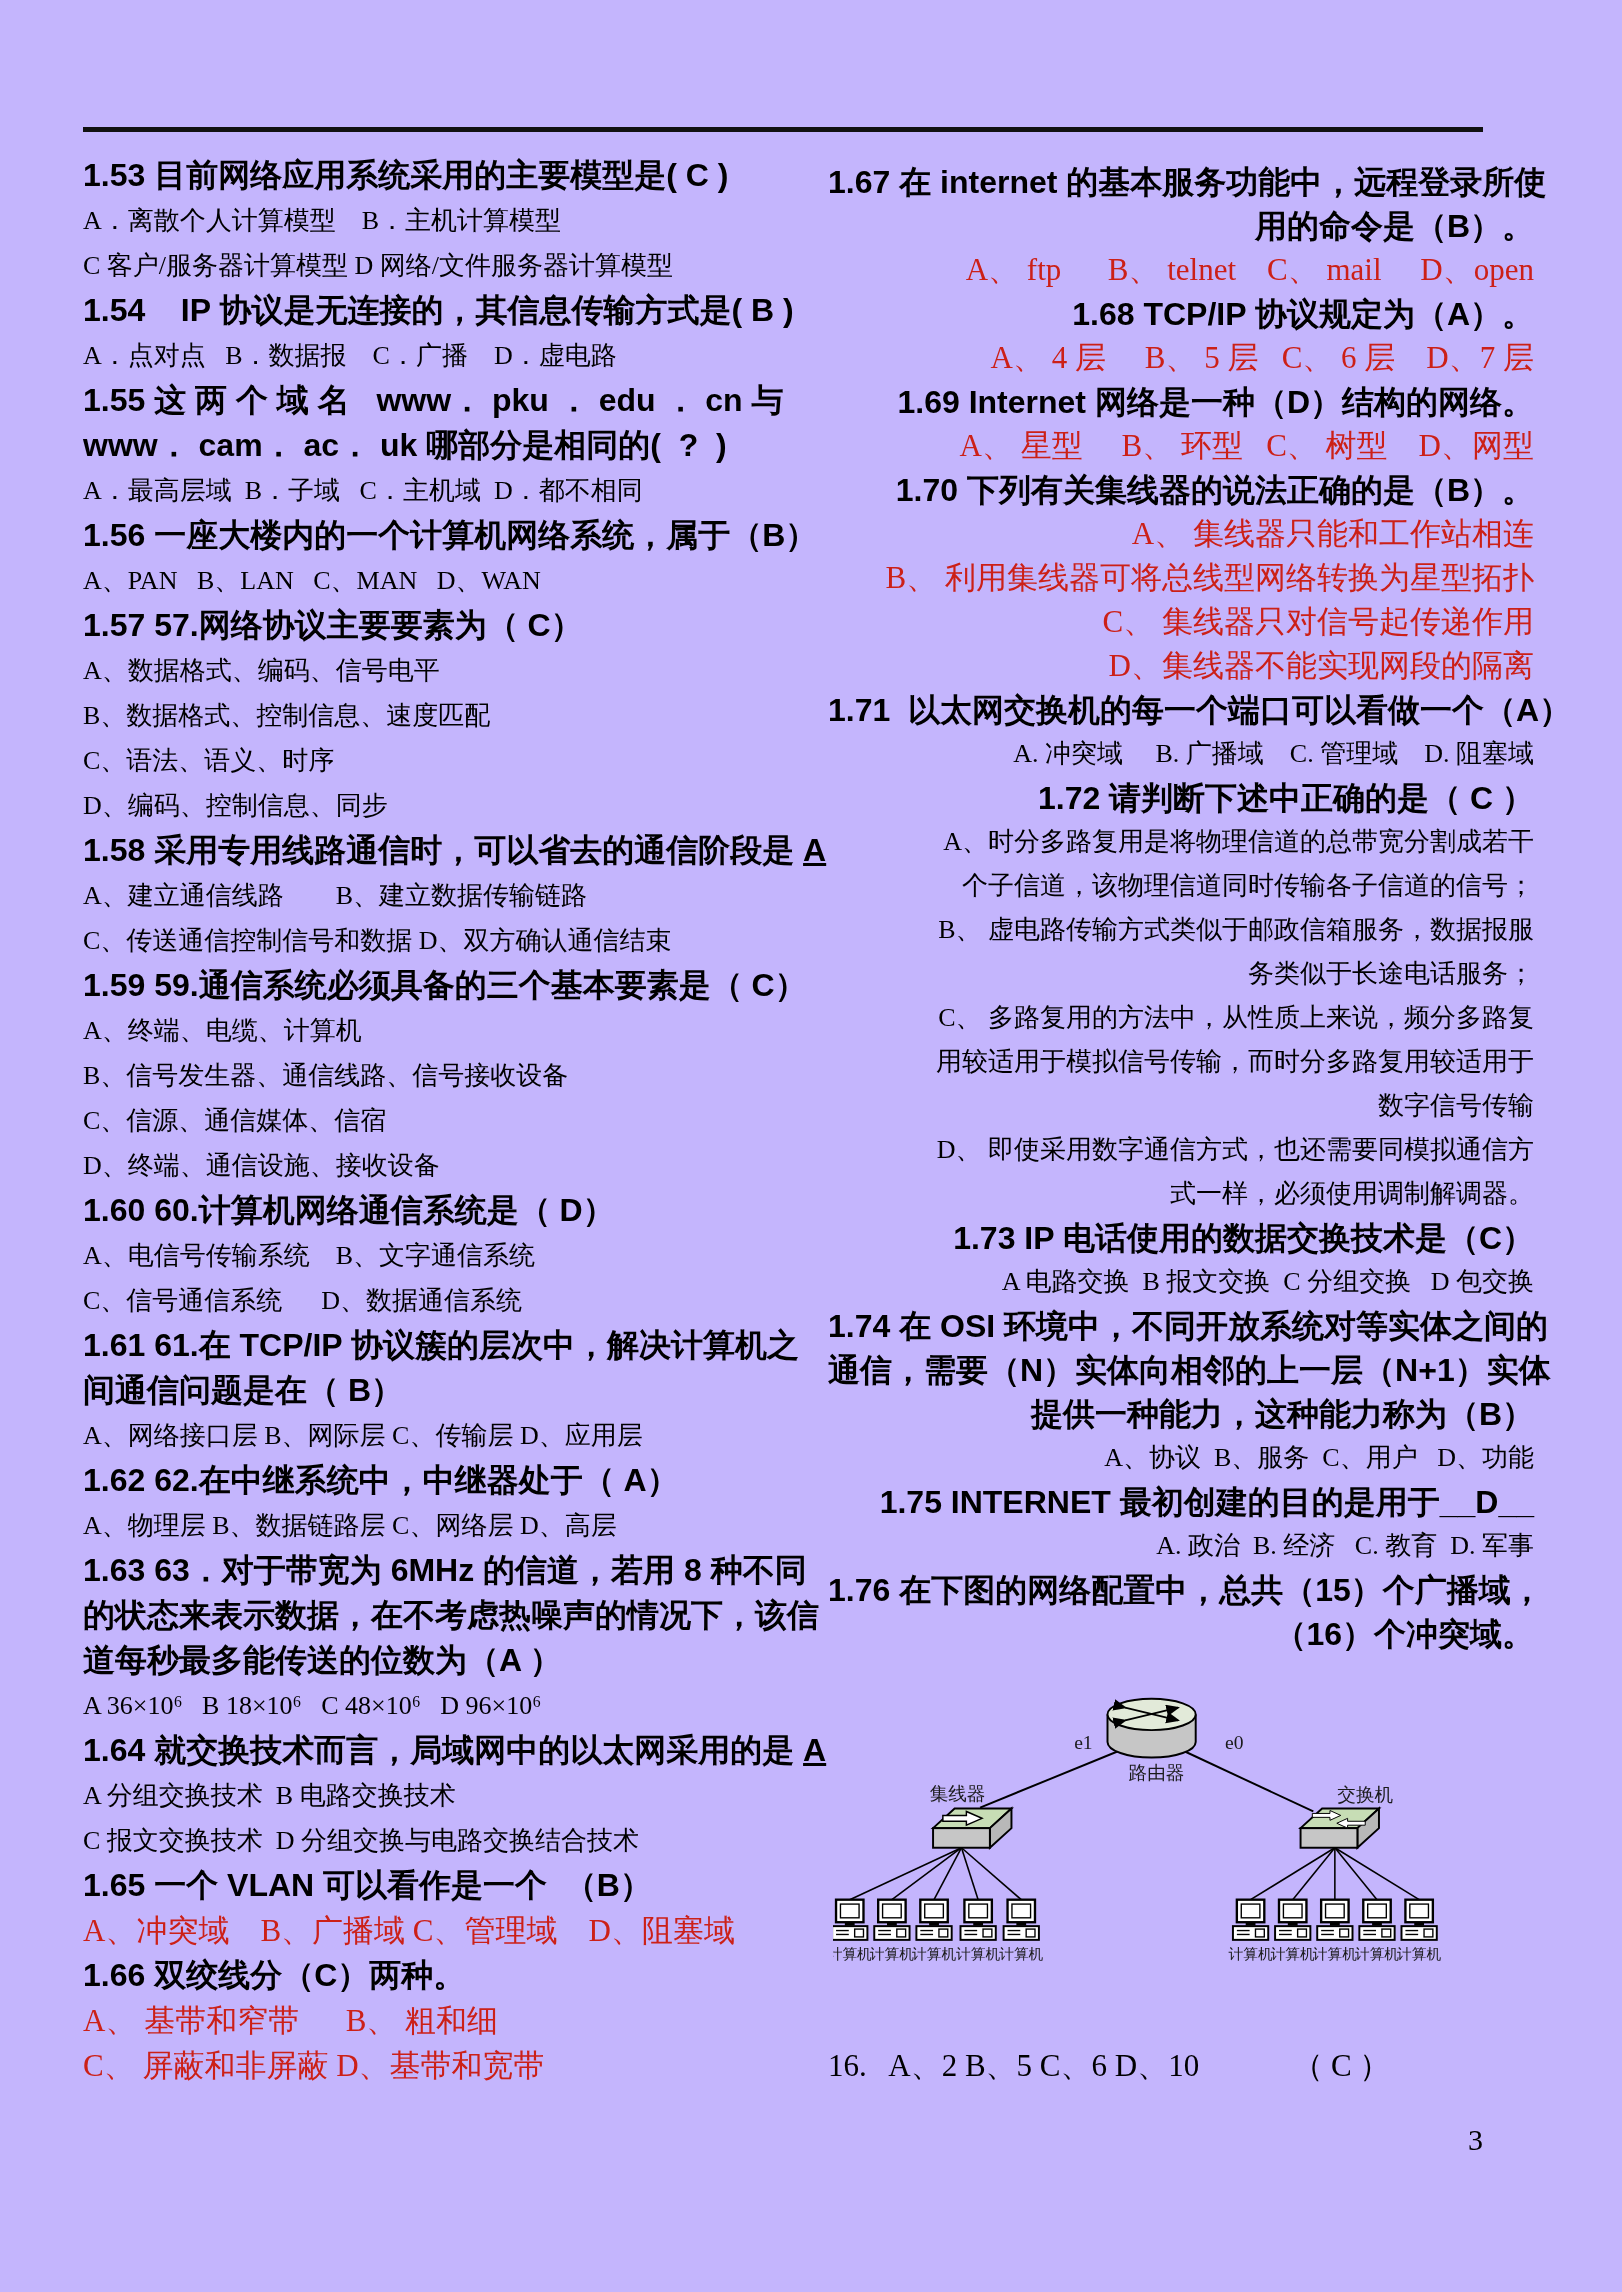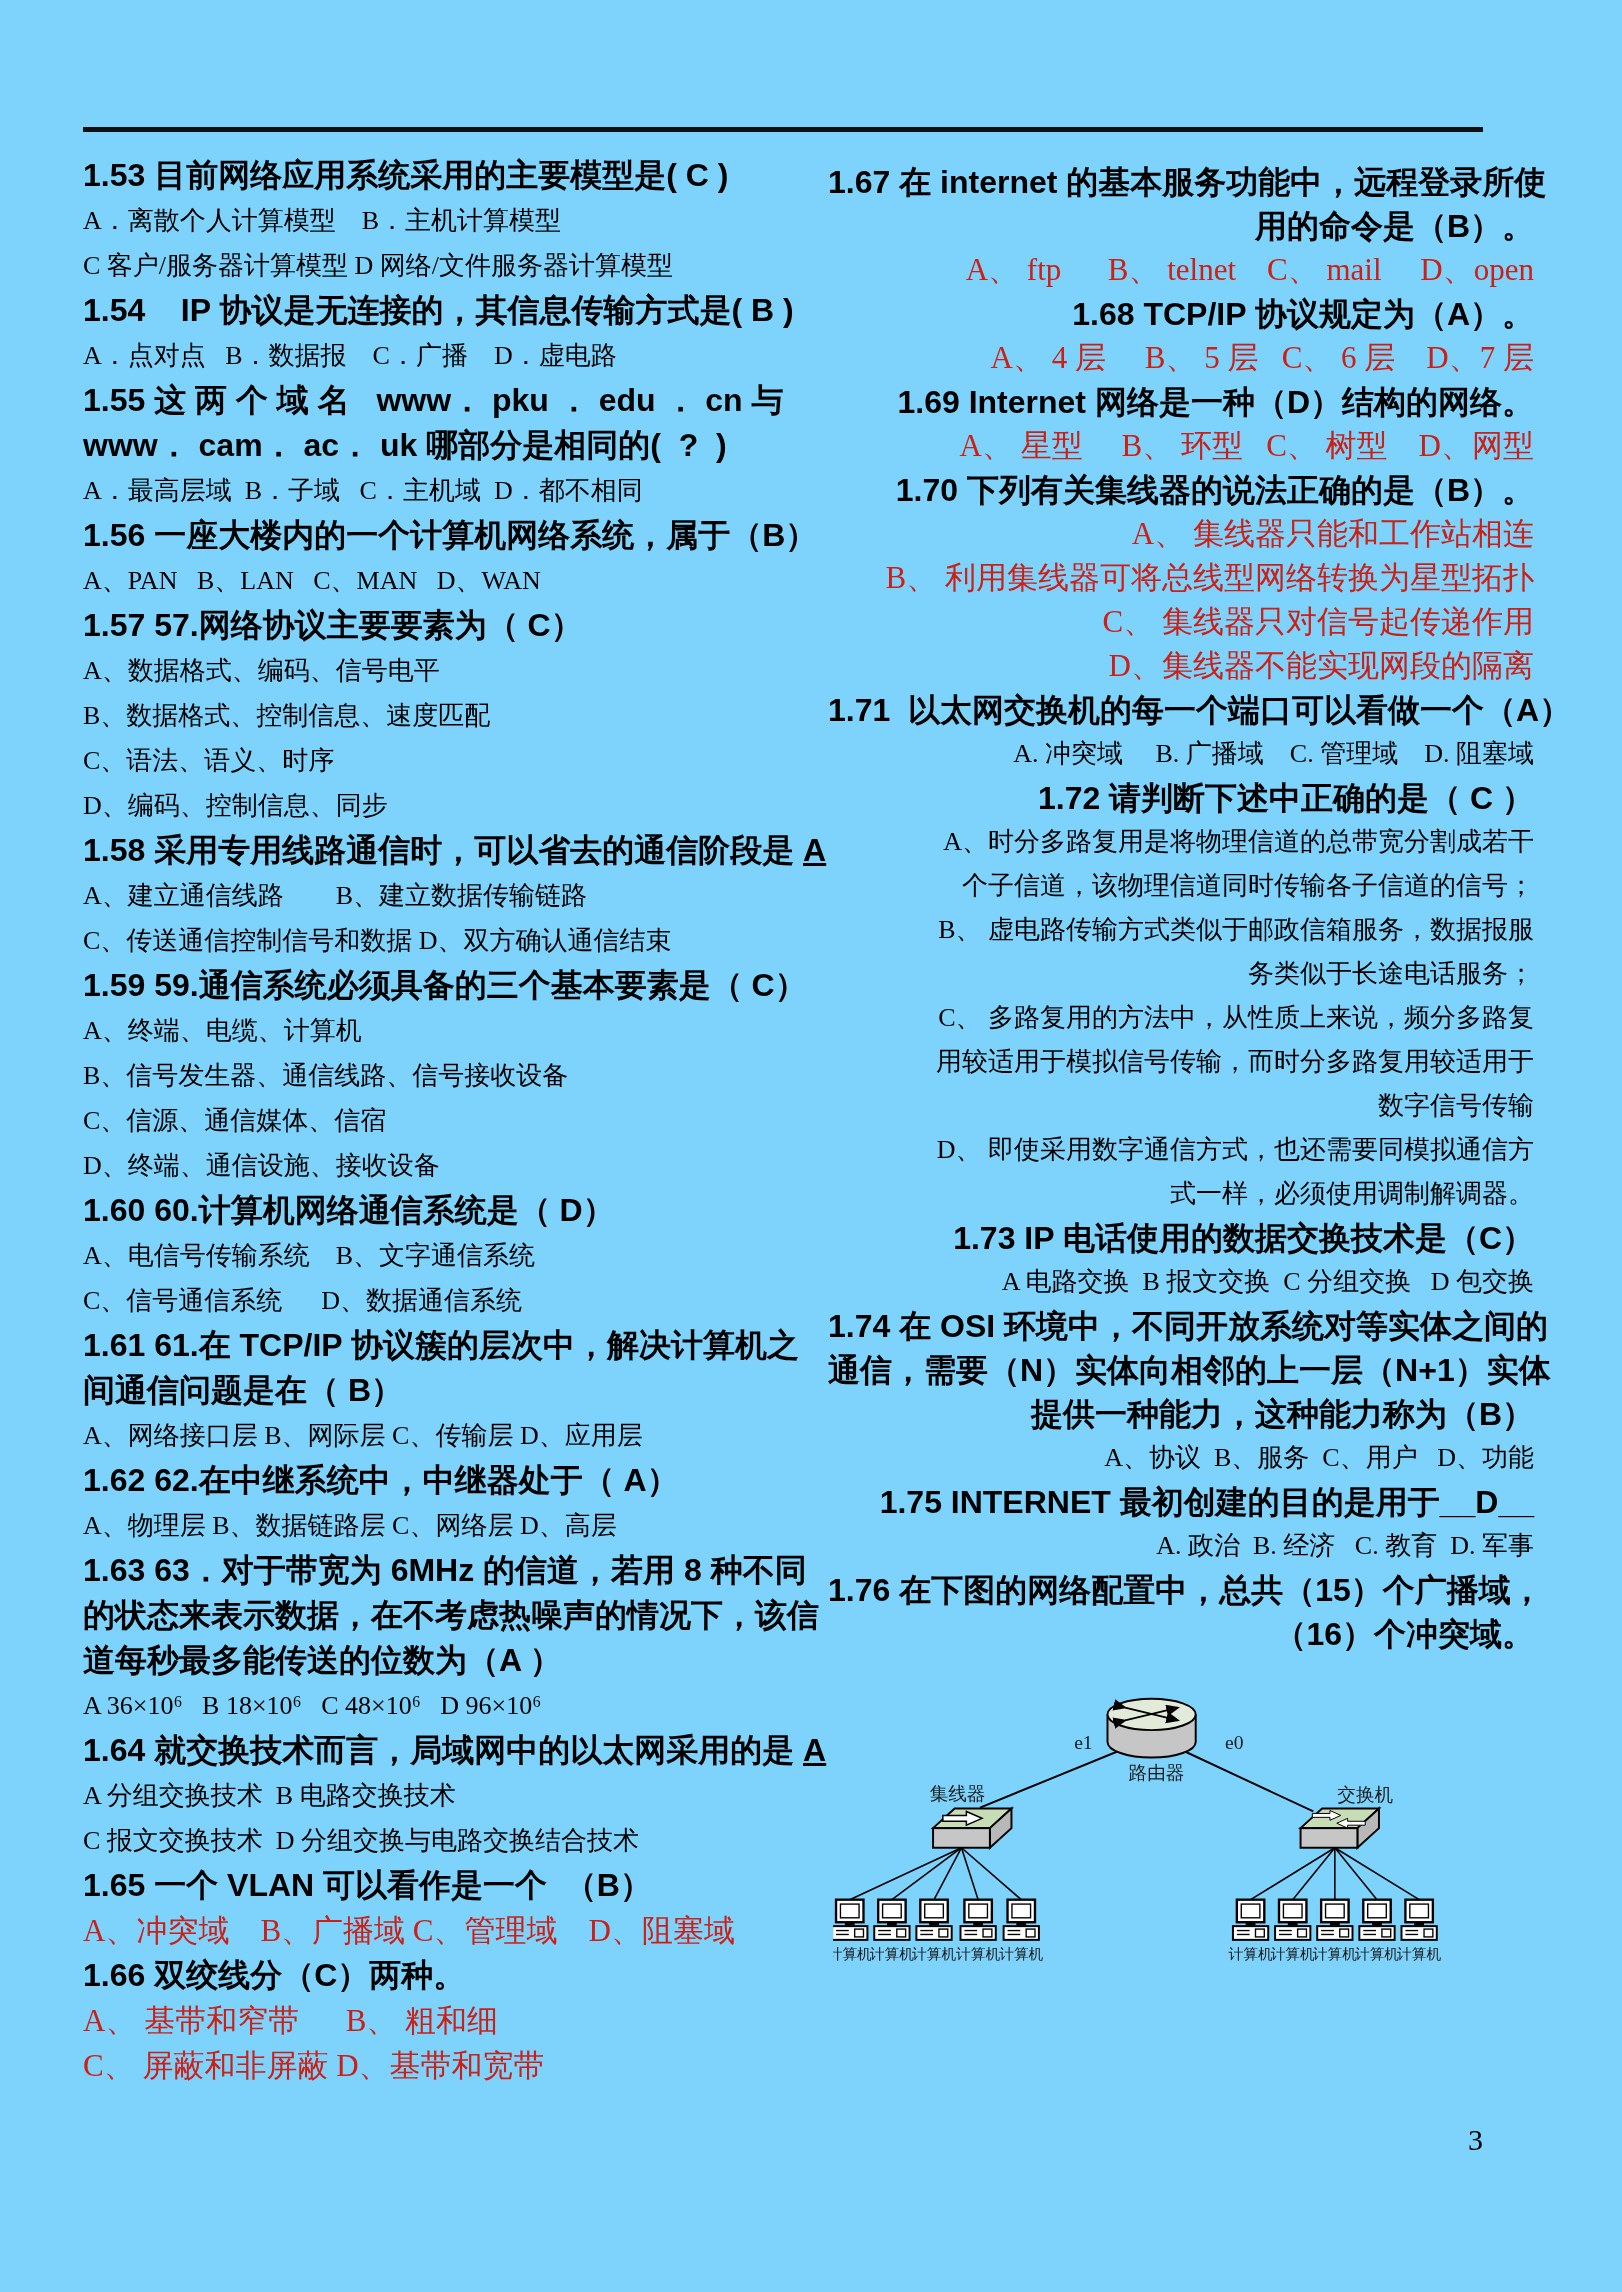--- a/index.html
+++ b/index.html
@@ -1,20 +1,20 @@
 <!DOCTYPE html>
 <html><head>
 <meta charset="utf-8">
 <style>
   html,body{margin:0;padding:0;background:#ffffff;}
   #page{
     position:relative;
     width:1622px;
     height:2293px;
-    background:#7dd3fc;
+    background:#c4b5fd;
     overflow:hidden;
     font-family:"Liberation Serif", serif;
     color:#000;
   }
   #top-rule{
     position:absolute;
     left:83px; top:127px;
     width:1400px; height:4.9px;
     background:#111;
   }
@@ -242,16 +242,17 @@
           <rect x="593" y="239" width="10" height="3.5" fill="#000"></rect>
           <rect x="580" y="243" width="36" height="14" fill="#fff" stroke="#000" stroke-width="2"></rect>
           <rect x="603" y="246" width="9" height="8" fill="#fff" stroke="#000" stroke-width="1.4"></rect>
           <line x1="584" y1="247.5" x2="597" y2="247.5" stroke="#000" stroke-width="1.4"></line>
           <line x1="584" y1="251.5" x2="597" y2="251.5" stroke="#000" stroke-width="1.4"></line>
           <text x="598" y="277" text-anchor="middle" class="pclabel">计算机</text>
         </g>
       </g>
   </svg>
 
+  <div id="bottom-q16" class="bottom-line">16.   A、2 B、5 C、6 D、10            （ C ）</div>
 
   <div id="page-number">3</div>
 </div>
 
 
 </body></html>

